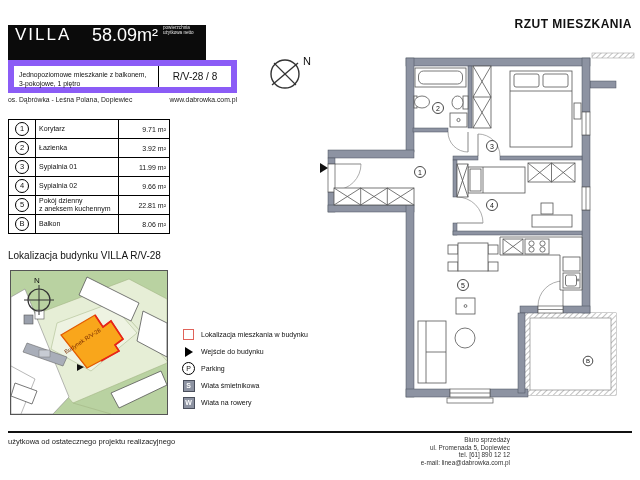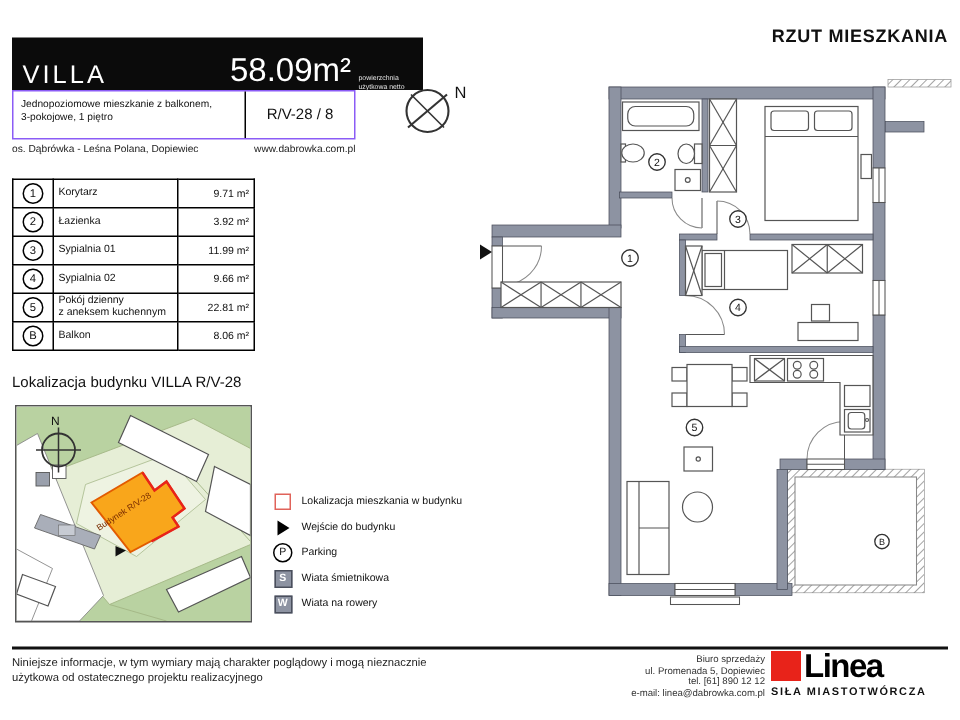--- a/index.html
+++ b/index.html
@@ -1,26 +1,26 @@
 <!DOCTYPE html>
 <html><head>
 <meta charset="utf-8">
 <style>
   html,body{margin:0;padding:0;background:#fff;}
   #page{position:relative;width:640px;height:480px;background:#fff;overflow:hidden;
         font-family:"Liberation Sans","DejaVu Sans",sans-serif;color:#111;}
   .abs{position:absolute;}
 
   
-  #hdr-black{left:8px;top:25px;width:274px;height:35px;background:#0b0b0b;color:#fff;
-             display:flex;align-items:flex-end;padding:0 7px;box-sizing:border-box;}
+  #hdr-black{left:8px;top:25px;width:198px;height:35px;background:#0b0b0b;color:#fff;
+             display:flex;align-items:flex-start;padding:0 7px;box-sizing:border-box;}
   #brand{font-size:17px;letter-spacing:2px;}
-  #area{font-size:22px;margin-left:auto;}
+  #area{font-size:18px;margin-left:auto;}
   #area-note{width:36px;margin-left:5px;font-size:4.6px;line-height:5.4px;color:#e5e5e5;}
-  #hdr-info{left:8px;top:60px;width:229px;height:33px;border:1px solid #8b5cf6;display:flex;box-sizing:border-box;}
+  #hdr-info{left:8px;top:60px;width:229px;height:33px;border:6px solid #8b5cf6;display:flex;box-sizing:border-box;}
   #hdr-desc{flex:1;padding:5px 5px;font-size:6.8px;line-height:8.6px;}
   #hdr-code{width:72px;border-left:1px solid #000;display:flex;align-items:center;justify-content:center;font-size:10px;}
   #hdr-sub{left:8px;top:96px;width:229px;display:flex;justify-content:space-between;font-size:6.8px;color:#222;}
 
   
   #compass-plan{left:263px;top:48px;}
   
   #plan-title{right:8px;top:17px;font-size:12px;font-weight:700;letter-spacing:.5px;}
 
   
@@ -387,30 +387,22 @@
       <text x="172" y="162.5">4</text>
       <circle cx="143" cy="240" r="5.5" fill="#fff" stroke="#333" stroke-width="0.9"></circle>
       <text x="143" y="242.5">5</text>
       <circle cx="268" cy="316" r="4.8" fill="#fff" stroke="#333" stroke-width="0.9"></circle>
       <text x="268" y="318.3" font-size="6">B</text>
     </g>
   </svg>
 
   <div id="foot-line" class="abs"></div>
   <div id="disclaimer" class="abs">
-    <span>Niniejsze informacje, w tym wymiary mają charakter poglądowy i mogą nieznacznie</span>
     <span>użytkowa od ostatecznego projektu realizacyjnego</span>
   </div>
   <div id="office" class="abs">
     <span>Biuro sprzedaży</span>
     <span>ul. Promenada 5, Dopiewiec</span>
     <span>tel. [61] 890 12 12</span>
     <span>e-mail: linea@dabrowka.com.pl</span>
   </div>
-  <div id="logo" class="abs">
-    <div id="logo-row">
-      <div id="logo-sq"></div>
-      <div id="logo-tx">Linea</div>
-    </div>
-    <div id="logo-tag">SIŁA MIASTOTWÓRCZA</div>
-  </div>
 
 </div>
 
 </body></html>

